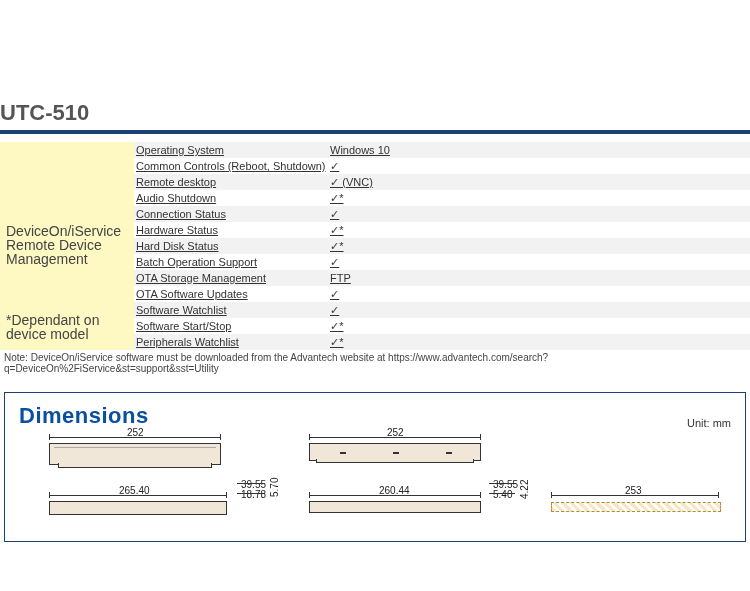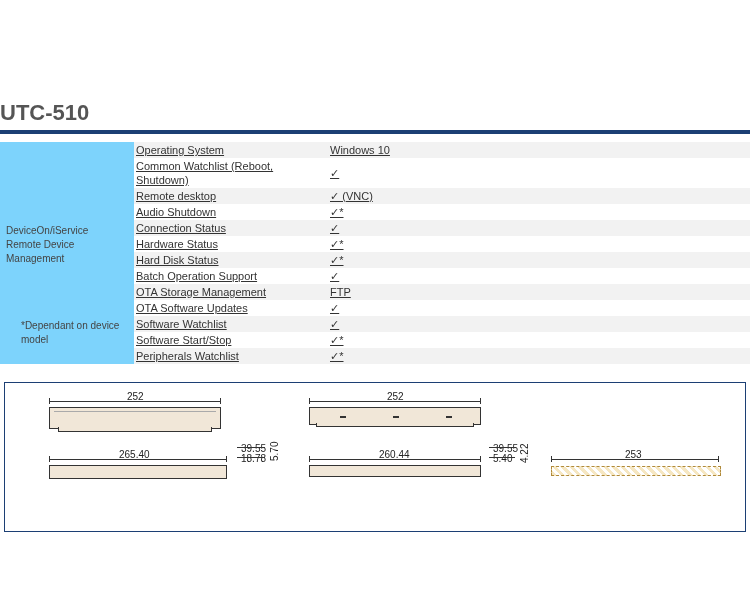--- a/index.html
+++ b/index.html
@@ -43,23 +43,23 @@
   }
   table.specs td {
     padding: 1px 2px;
     vertical-align: middle;
     height: 14px;
     line-height: 14px;
     text-decoration: underline;
   }
   td.groupcol {
     width: 130px;
-    background: #7dd3fc;
+    background: #fef9c3;
     border-bottom: none;
-    font-size: 10px;
+    font-size: 14px;
     color: #444;
   }
   td.labelcol {
     width: 190px;
   }
   td.valcol {
     width: auto;
   }
   tr.alt td.labelcol, tr.alt td.valcol { background: #f2f2f2; }
   tr.norm td.labelcol, tr.norm td.valcol { background: #ffffff; }
@@ -136,27 +136,27 @@
 
 
   <table class="specs">
     <tbody>
         <tr class="alt">
       <td class="groupcol" rowspan="13" style="position:relative;">
         <div style="position:absolute; top:82px; left:6px;">
           <div>DeviceOn/iService</div>
           <div>Remote Device Management</div>
         </div>
-        <div style="position:absolute; bottom:17px; left:6px;margin-left:15px;">*Dependant on device model</div>
+        <div style="position:absolute; bottom:9px; left:6px;">*Dependant on device model</div>
       </td>
       <td class="labelcol">Operating System</td>
       <td class="valcol">Windows 10</td>
     </tr>
     <tr class="norm">
-          <td class="labelcol">Common Watchlist (Reboot, Shutdown)</td>
+          <td class="labelcol">Common Controls (Reboot, Shutdown)</td>
           <td class="valcol">✓</td>
         </tr>
     <tr class="alt">
           <td class="labelcol">Remote desktop</td>
           <td class="valcol">✓ (VNC)</td>
         </tr>
     <tr class="norm">
           <td class="labelcol">Audio Shutdown</td>
           <td class="valcol">✓*</td>
         </tr>
@@ -192,22 +192,27 @@
           <td class="labelcol">Software Start/Stop</td>
           <td class="valcol">✓*</td>
         </tr>
     <tr class="alt">
           <td class="labelcol">Peripherals Watchlist</td>
           <td class="valcol">✓*</td>
         </tr>
   </tbody>
     </table>
 
+  <div class="footnote">Note: DeviceOn/iService software must be downloaded from the Advantech website at https://www.advantech.com/search?q=DeviceOn%2FiService&amp;st=support&amp;sst=Utility</div>
 
   <div class="dim-box">
+    <div class="dim-header">
+      <div class="dim-title">Dimensions</div>
+      <div class="dim-unit">Unit: mm</div>
+    </div>
 
     <div class="drawings">
 
       <div class="dw" style="left:30px; top:8px; width:172px;">
         <div class="dim-num" style="left:78px; top:-10px;">252</div>
         <div class="tick" style="left:0; top:0; width:172px; height:1px;"></div>
         <div class="tick" style="left:0; top:-3px; width:1px; height:6px;"></div>
         <div class="tick" style="left:171px; top:-3px; width:1px; height:6px;"></div>
         <div class="profile-box" style="position:absolute; left:0; top:6px; width:172px; height:22px;">
           <div class="inner-line"></div>

